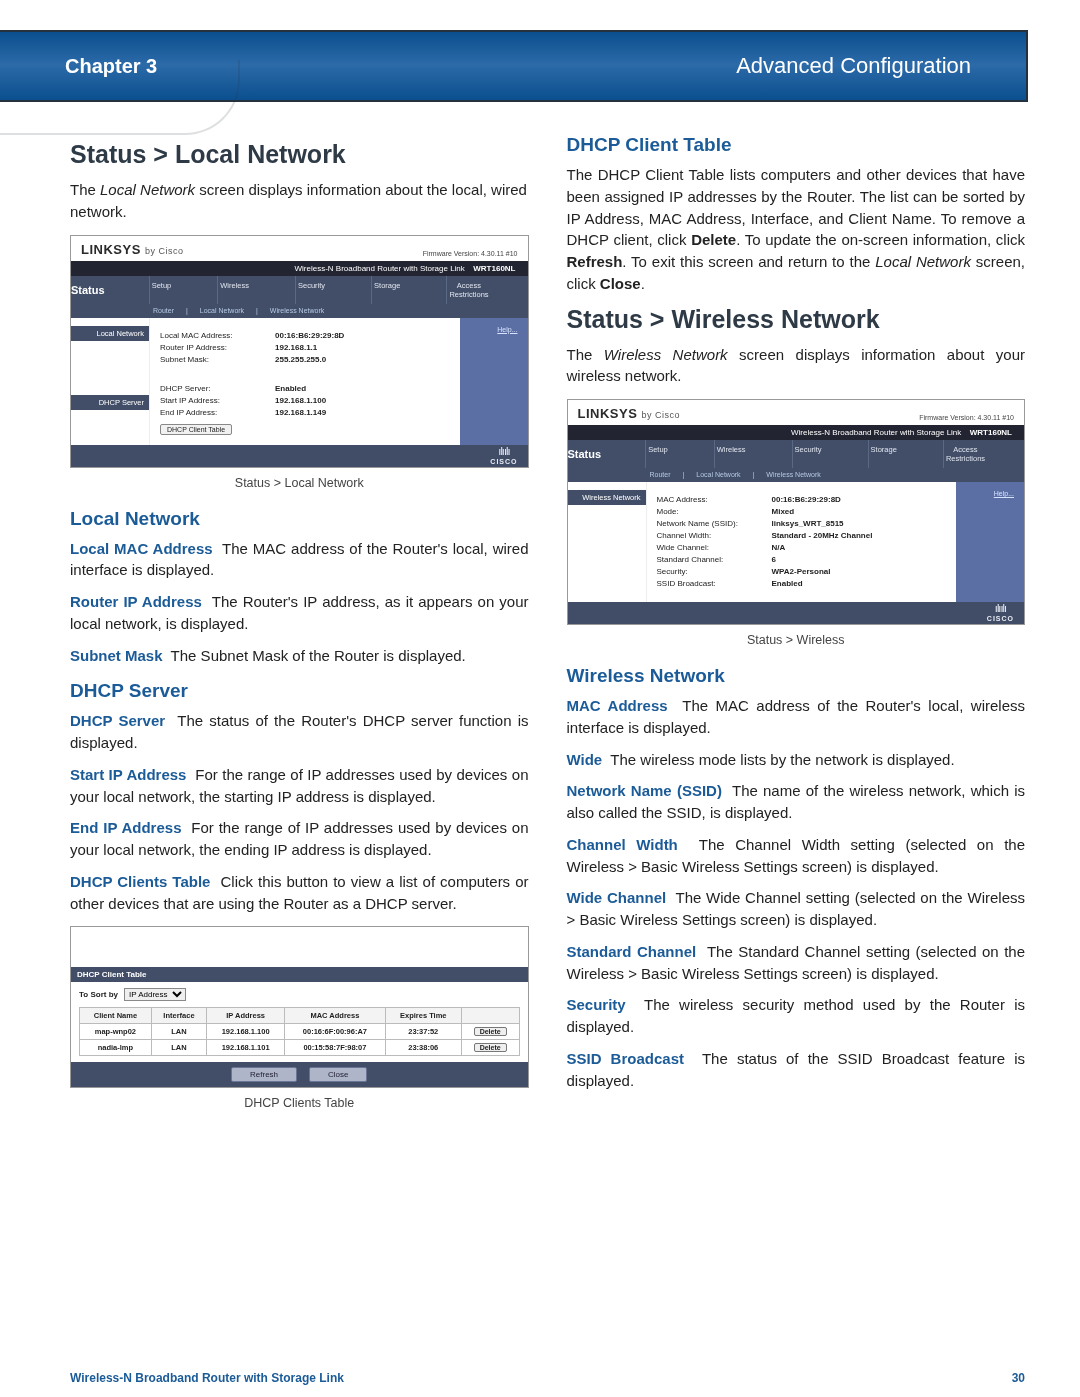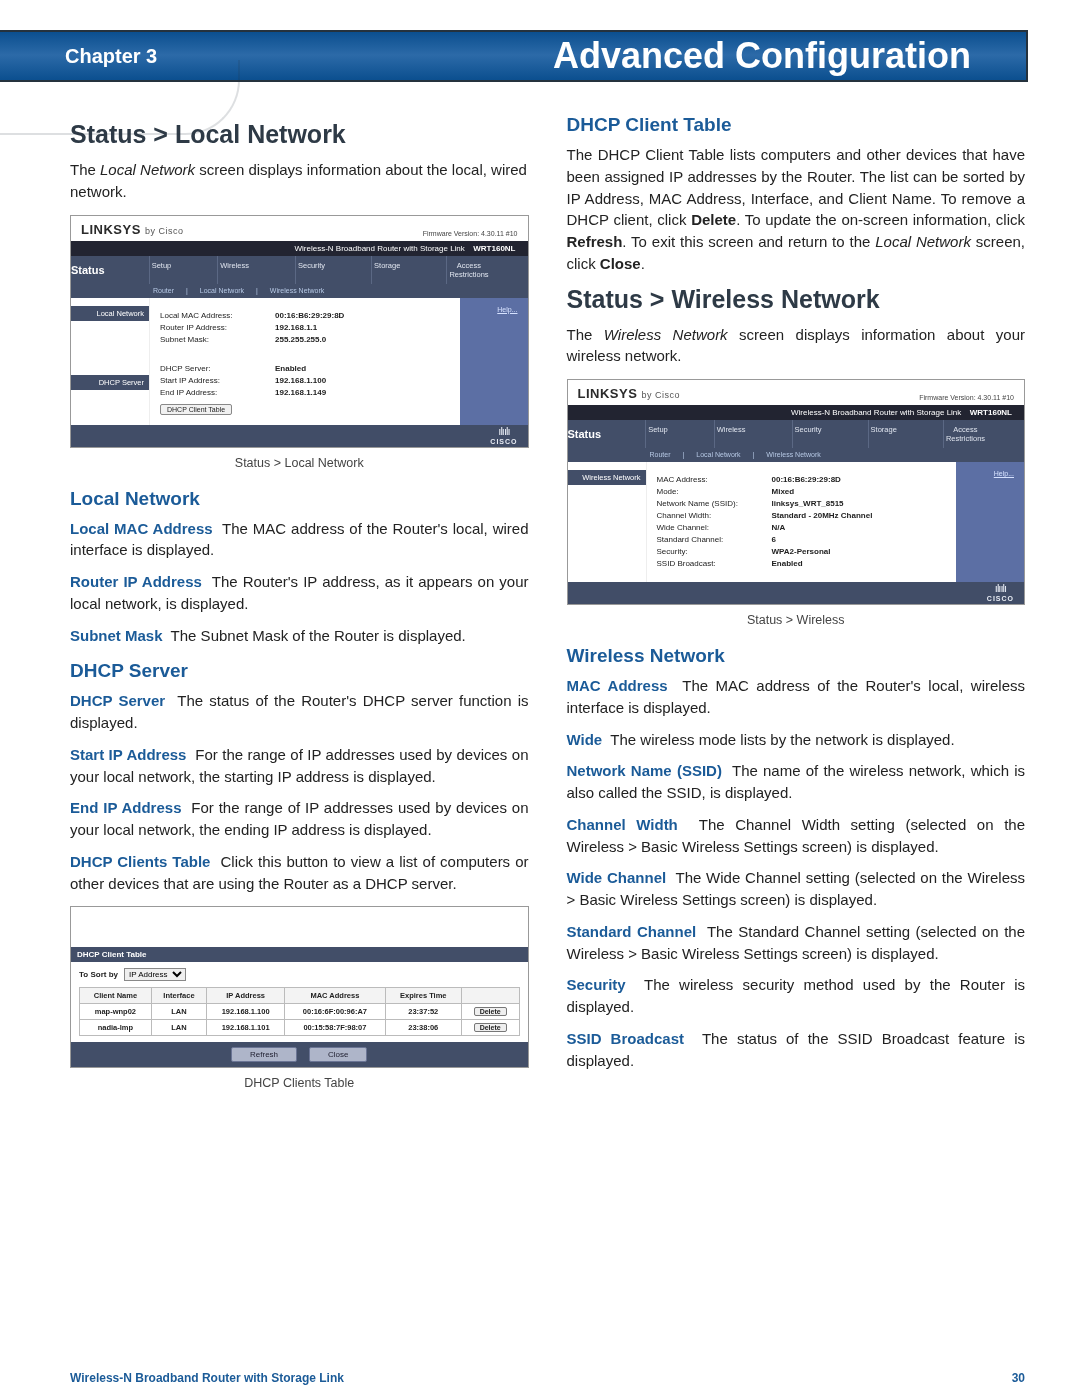--- a/index.html
+++ b/index.html
@@ -11,33 +11,33 @@
   }
   .page {
     position: relative;
     width: 1080px;
     min-height: 1397px;
     background: #fff;
     padding: 0;
   }
   .header-bar {
     position: relative;
-    height: 52px;
+    height: 72px;
     background: linear-gradient(to bottom, #0b4f8f 0%, #2c6aa8 48%, #0b4f8f 100%);
     color: #fff;
     display: flex;
     align-items: center;
     justify-content: space-between;
     padding: 0 55px 0 65px;
     margin: 30px 52px 0 0;
     border: 2px solid #25323d;
     border-left: none;
   }
   .header-bar .chapter { font-weight: 700; font-size: 20px; }
-  .header-bar .title { font-weight: 700; font-size: 36px; margin-left: 28px; }
+  .header-bar .title { font-weight: 400; font-size: 22px; margin-left: 28px; }
   .curve {
     position: absolute;
     left: 0; top: 30px;
     width: 240px; height: 75px;
     border-bottom: 2px solid #243340;
     border-right: 2px solid #243340;
     border-bottom-right-radius: 55px;
     opacity: .15;
     pointer-events: none;
   }

